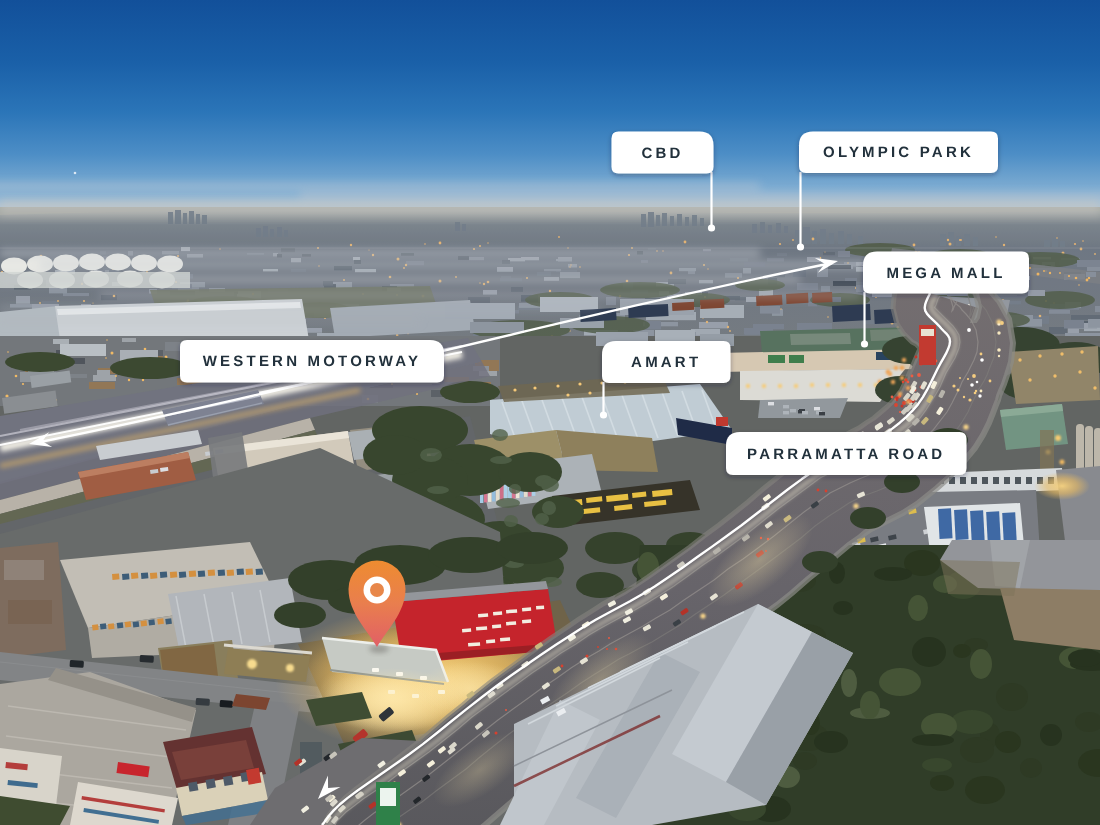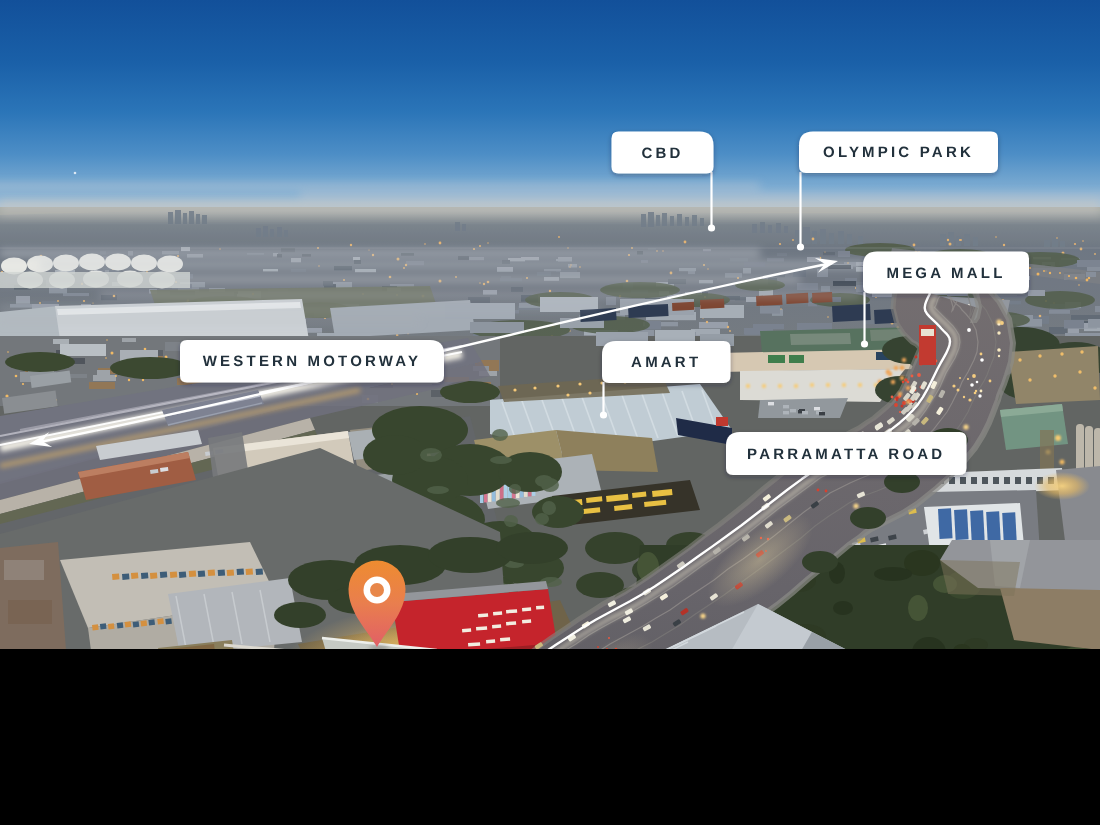--- a/index.html
+++ b/index.html
@@ -1,16 +1,16 @@
 <!DOCTYPE html>
 <html><head>
 <meta charset="utf-8">
 <style>
 html,body{margin:0;padding:0;background:#000;}
-#stage{position:relative;width:1100px;height:649px;overflow:hidden;}
+#stage{position:relative;width:1100px;height:825px;overflow:hidden;}
 </style>
 </head>
 <body>
 <div id="stage">
 <svg style="text-rendering:geometricPrecision" width="1100" height="825" viewBox="0 0 1100 825">
 
 <defs>
 <linearGradient id="sky" x1="0" y1="0" x2="0" y2="1">
  <stop offset="0" stop-color="#12509a"></stop>
  <stop offset="0.25" stop-color="#1a60a8"></stop>

